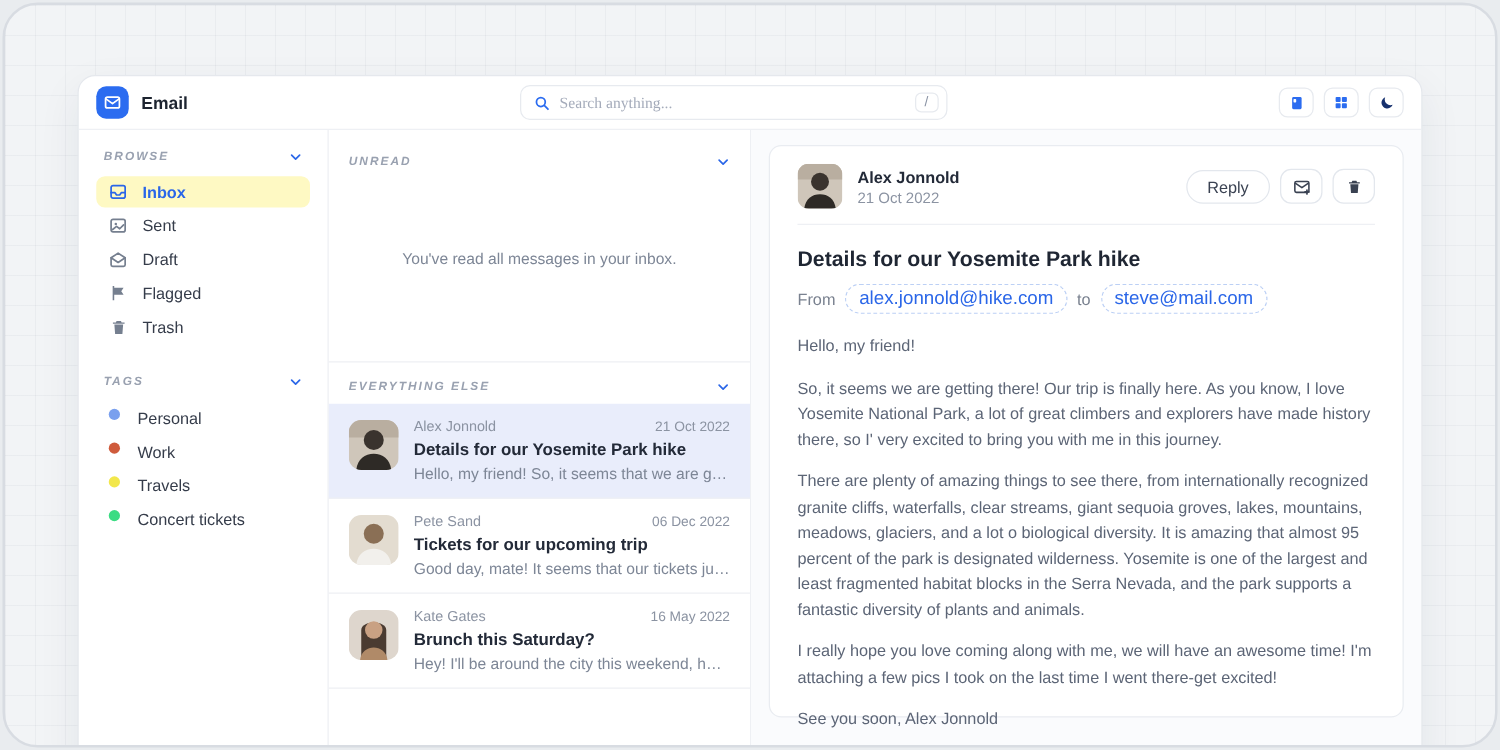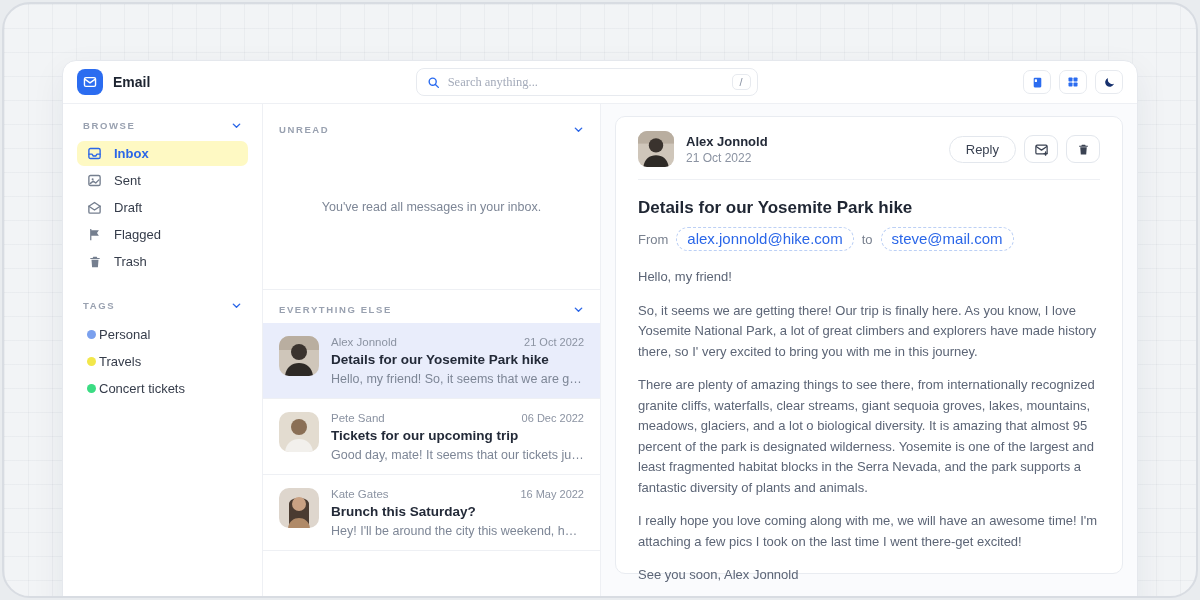--- a/index.html
+++ b/index.html
@@ -34,27 +34,27 @@
   .kbd-slash { font-size:11px; color:#8a93a4; border:1px solid #e7eaef; border-radius:5px; padding:1px 7px; background:#fff; }
   .topbar-actions { display:flex; gap:8px; }
   .icon-btn-sm { width:28px; height:24px; border:1px solid #e7eaef; border-radius:7px; background:#fff; display:flex; align-items:center; justify-content:center; cursor:pointer; }
 
   
   .main { flex:1; display:flex; border-top:1px solid #eef0f4; min-height:0; }
 
   
   .sidebar { width:200px; border-right:1px solid #eef0f4; padding:16px 14px; flex:0 0 auto; }
   .section-head { display:flex; align-items:center; justify-content:space-between; padding:0 6px; margin-bottom:10px; }
-  .section-label { font-size:9.5px; font-weight:bold; letter-spacing:1.6px; color:#99a1b0; }
+  .section-label { font-size:9.5px; font-weight:bold; letter-spacing:1.6px; color:#99a1b0;font-style:italic; }
   .nav-item { display:flex; align-items:center; gap:12px; padding:5px 10px; margin:2px 0; border-radius:7px; font-size:13px; color:#353c4a; cursor:pointer; }
   .nav-item .ni-icon { width:15px; display:flex; justify-content:center; color:#757f8f; }
   .nav-item.active { background:#fef9c3; color:#2a66e8; font-weight:bold; }
   .nav-item.active .ni-icon { color:#2a66e8; }
   .tags-block { margin-top:26px; }
-  .tag-item { display:flex; align-items:center; gap:3px; padding:6px 10px; font-size:13px; color:#353c4a; cursor:pointer; }
+  .tag-item { display:flex; align-items:flex-start; gap:14px; padding:6px 10px; font-size:13px; color:#353c4a; cursor:pointer; }
   .tag-dot { width:9px; height:9px; border-radius:50%; flex:0 0 auto; }
 
   
   .list-col { width:338px; border-right:1px solid #eef0f4; display:flex; flex-direction:column; flex:0 0 auto; }
   .list-head { display:flex; align-items:center; justify-content:space-between; padding:20px 16px 8px; }
   .unread-empty { height:128px; display:flex; align-items:center; justify-content:center; font-size:12.5px; color:#7d8696; text-align:center; padding:0 30px; }
   .ee-block { border-top:1px solid #eef0f4; margin-top:18px; }
   .mail-item { display:flex; gap:12px; padding:13px 16px 12px; border-bottom:1px solid #eef0f4; cursor:pointer; }
   .mail-item.selected { background:#e9edfb; }
   .avatar { width:40px; height:40px; border-radius:10px; overflow:hidden; flex:0 0 auto; }
@@ -195,20 +195,24 @@
             <span class="section-label">TAGS</span>
             <svg class="chev" width="11" height="11" viewBox="0 0 24 24" fill="none" stroke="#2a66e8" stroke-width="3" stroke-linecap="round" stroke-linejoin="round">
                 <polyline points="5,9 12,16 19,9"></polyline>
               </svg>
           </div>
           <div class="tag-item">
             <span class="tag-dot" style="background: rgb(122, 160, 238);"></span>
             <span>Personal</span>
           </div>
           <div class="tag-item">
+            <span class="tag-dot" style="background: rgb(207, 91, 60);"></span>
+            <span>Work</span>
+          </div>
+          <div class="tag-item">
             <span class="tag-dot" style="background: rgb(242, 231, 75);"></span>
             <span>Travels</span>
           </div>
           <div class="tag-item">
             <span class="tag-dot" style="background: rgb(59, 220, 131);"></span>
             <span>Concert tickets</span>
           </div>
         </div>
       </div>
 

